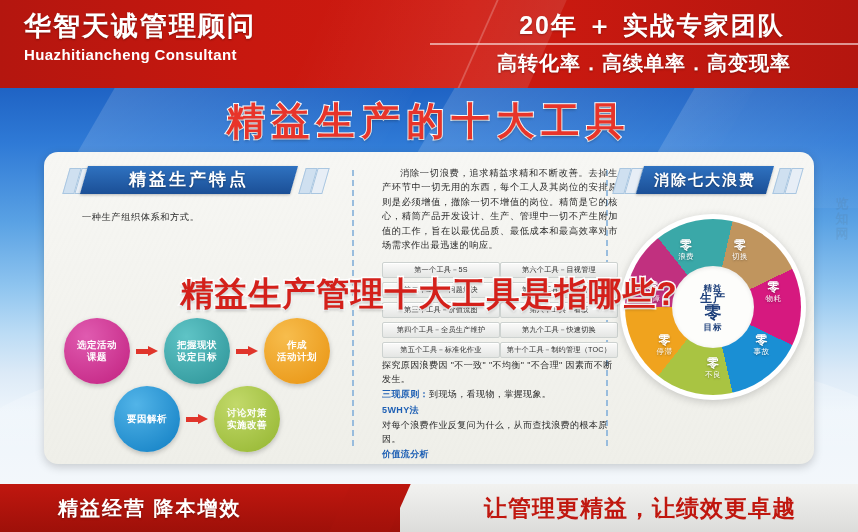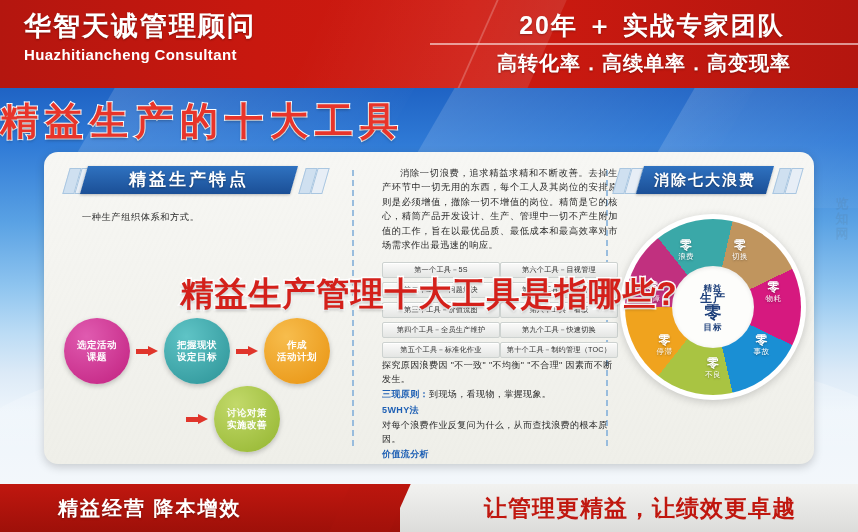--- a/index.html
+++ b/index.html
@@ -39,21 +39,21 @@
     background:linear-gradient(180deg,#1f63c4 0%,#2f7ad6 14%,#5aa2e4 34%,
       #8ec4ef 50%,#bcdcf5 62%,#dceaf7 72%,#eef5fb 82%,#f3f7fb 100%);
     overflow:hidden;}
   .ray{position:absolute;top:0;width:300px;height:120px;
     background:linear-gradient(100deg,rgba(255,255,255,.14),rgba(255,255,255,0));
     transform:skewX(-30deg);}
   .wave{position:absolute;left:-40px;bottom:28px;width:960px;height:120px;
     border-radius:50% 50% 0 0 / 100% 100% 0 0;
     background:linear-gradient(180deg,rgba(255,255,255,.40),rgba(255,255,255,0));}
 
-  .maintitle{position:absolute;left:0;top:96px;width:858px;
+  .maintitle{position:absolute;left:0;top:96px;width:858px;text-align:center;
     font-size:38px;font-weight:bold;color:#e8342a;letter-spacing:7px;
     -webkit-text-stroke:2px #ffffff;paint-order:stroke fill;
     text-shadow:0 2px 3px rgba(0,0,0,.25);}
 
   
   .card{position:absolute;left:44px;top:152px;width:770px;height:312px;
     background:#f6f6f3;border-radius:14px;
     box-shadow:0 3px 10px rgba(0,0,0,.18);overflow:hidden;
     background-image:linear-gradient(180deg,#f7f7f4,#efefe9);}
   .card-tex{position:absolute;inset:0;opacity:.5;
@@ -232,20 +232,26 @@
           <div class="bar"></div>
             <div class="tip"></div>
         </div>
         <div class="circ" style="left:206px;top:4px;background:radial-gradient(circle at 34% 28%,#f7bd4d,#e8920f);">
           <div>
             <span>作成</span>
             <span>活动计划</span>
           </div>
         </div>
 
+        <div class="circ" style="left:56px;top:72px;background:radial-gradient(circle at 34% 28%,#52b4e8,#0f7dc2);">
+          <div>
+            <span>要因解析</span>
+            <span></span>
+          </div>
+        </div>
         <div class="arw" style="left:128px;top:100px;">
           <div class="bar"></div>
             <div class="tip"></div>
         </div>
         <div class="circ" style="left:156px;top:72px;background:radial-gradient(circle at 34% 28%,#c2d96a,#93b52f);">
           <div>
             <span>讨论对策</span>
             <span>实施改善</span>
           </div>
         </div>

